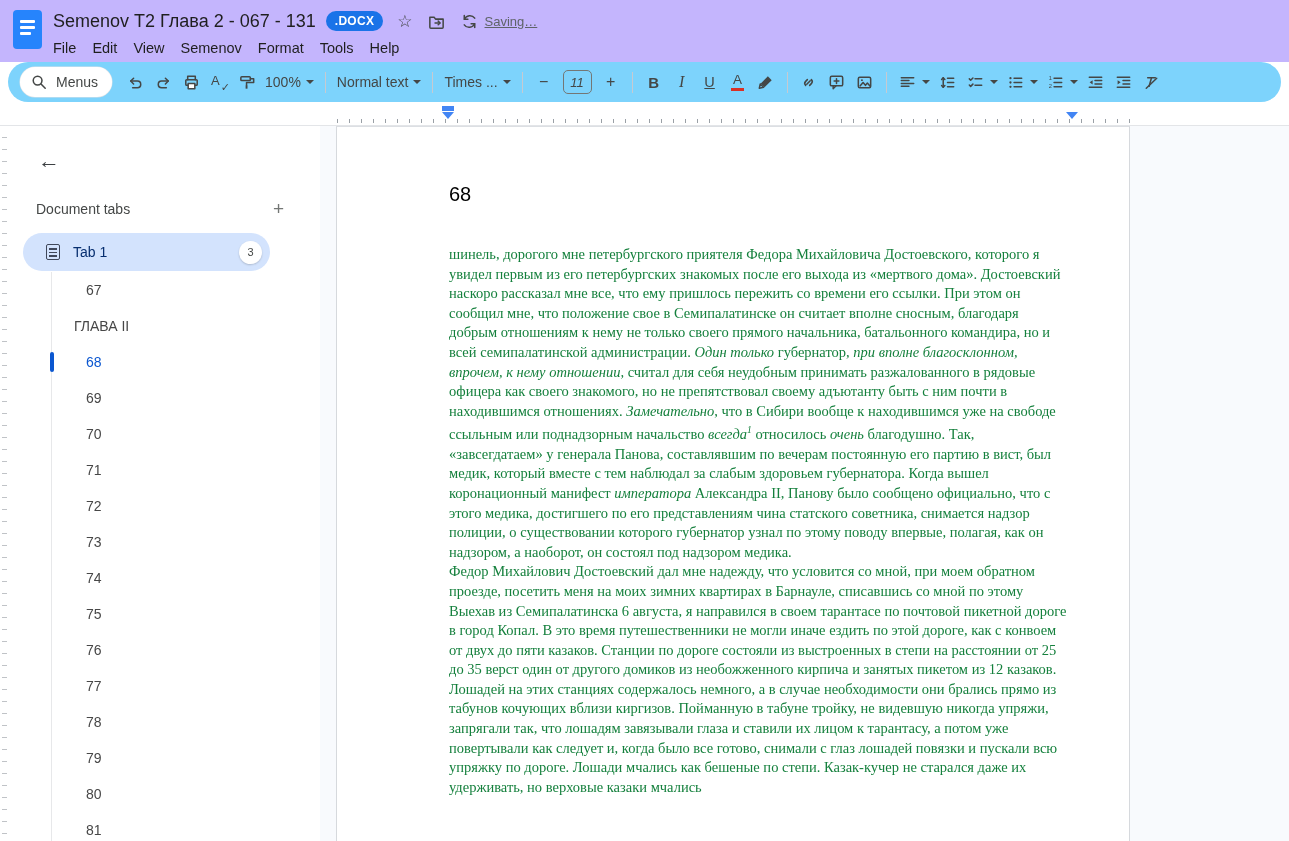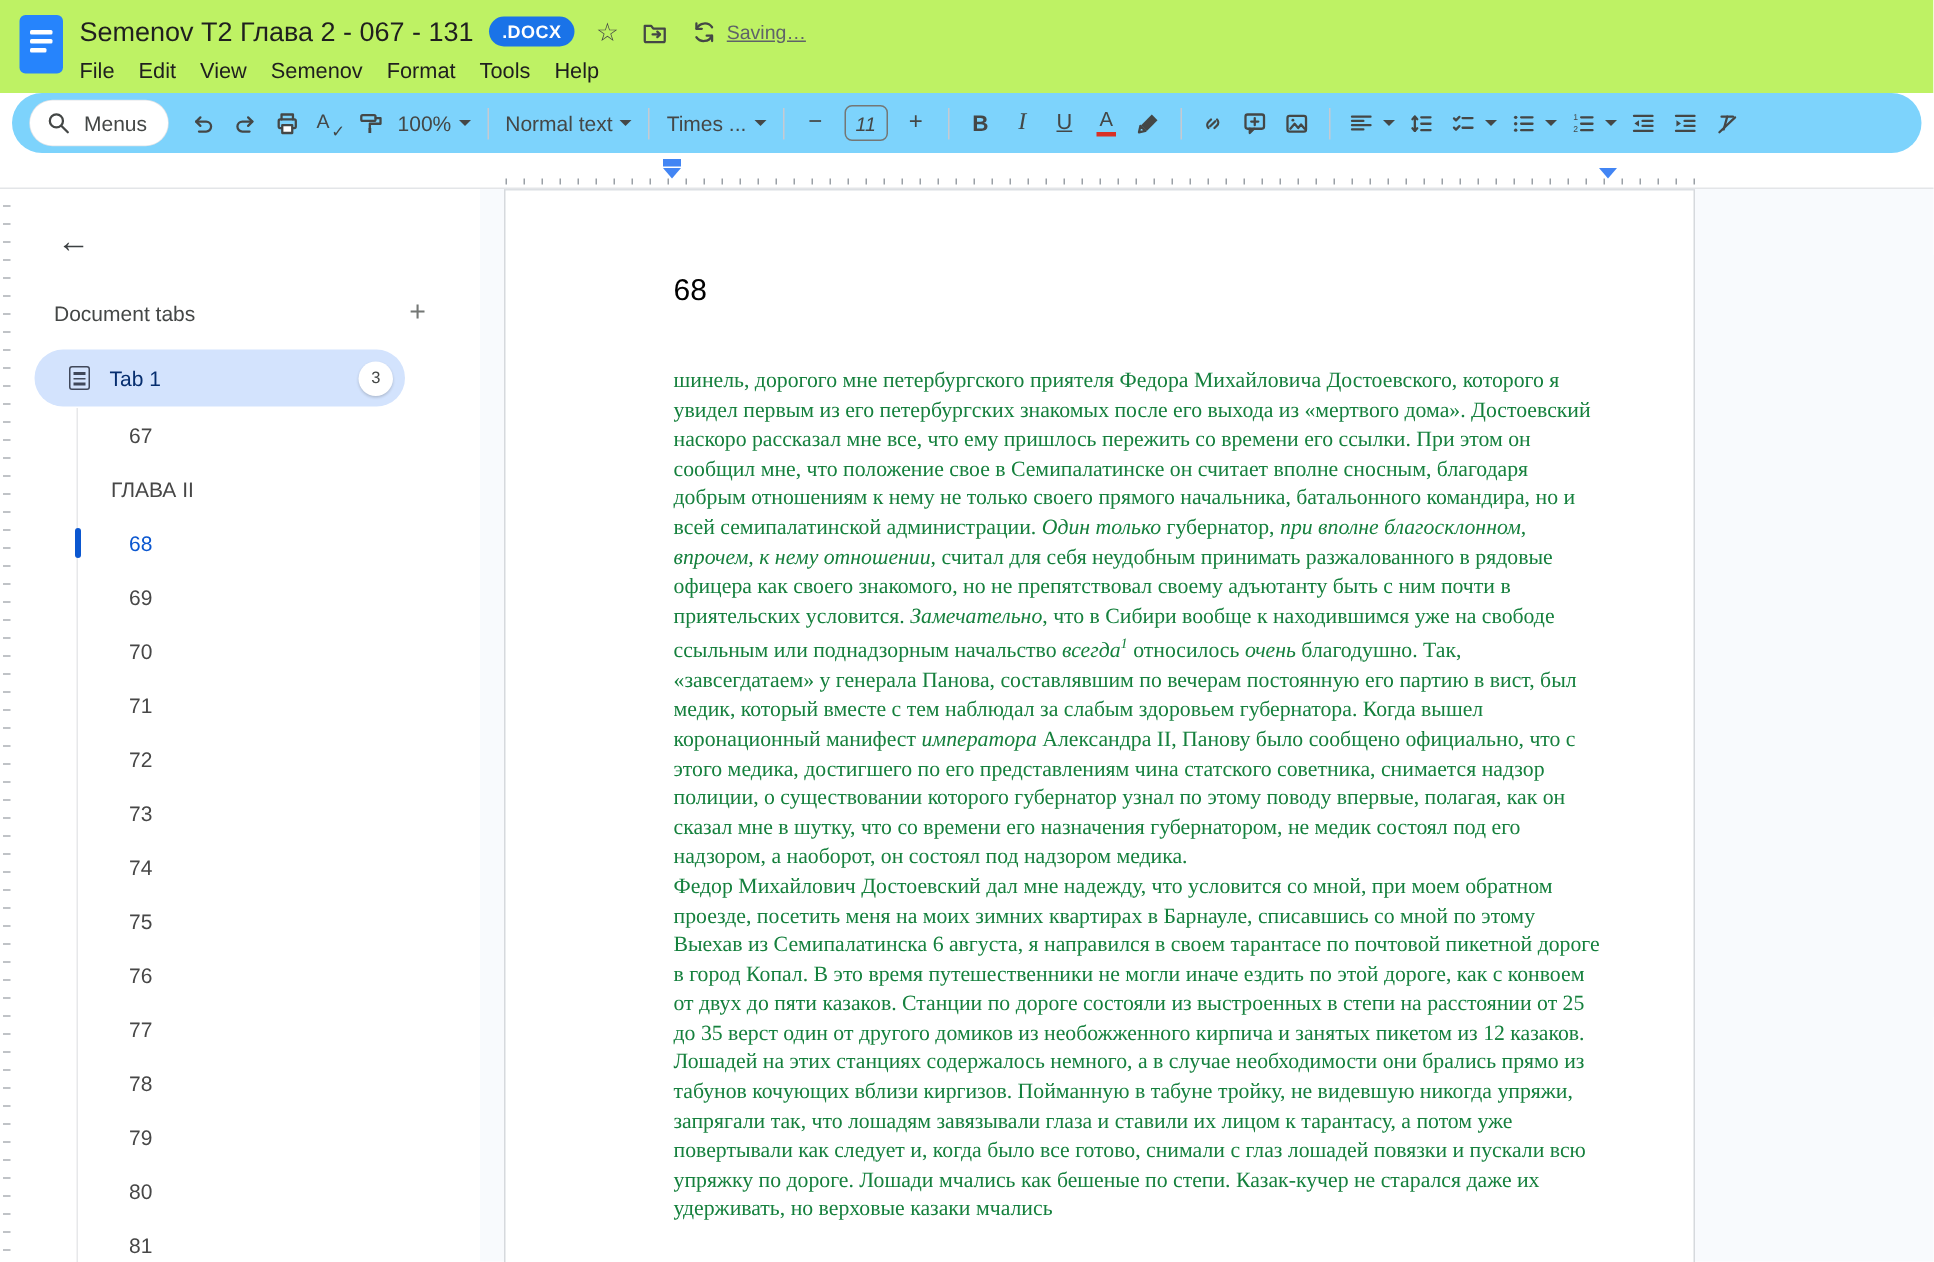--- a/index.html
+++ b/index.html
@@ -1,20 +1,20 @@
 <!DOCTYPE html>
 <html><head>
 <meta charset="utf-8">
 <style>
   * { box-sizing: border-box; margin: 0; padding: 0; }
   html,body { width:1289px; height:841px; overflow:hidden; background:#fff;
     font-family:"Liberation Sans", sans-serif; color:#1f1f1f; }
 
   
-  .titlebar { display:flex; align-items:flex-start; padding:8px 0 0 13px; height:62px; background:#bef264; }
+  .titlebar { display:flex; align-items:flex-start; padding:8px 0 0 13px; height:62px; background:#c4b5fd; }
   .docs-logo { width:29px; height:39px; background:#2684fc; border-radius:4px; position:relative; margin-top:2px; flex:0 0 auto; }
   .docs-logo span { position:absolute; left:7px; right:7px; height:2.5px; background:#fff; border-radius:1px; }
   .docs-logo span:nth-child(1){top:10px;} .docs-logo span:nth-child(2){top:16px;} .docs-logo span:nth-child(3){top:22px; right:11px;}
   .title-col { margin-left:11px; }
   .title-row { display:flex; align-items:center; height:26px; }
   .doc-title { font-size:18px; color:#1f1f1f; white-space:nowrap; }
   .docx-badge { margin-left:10px; background:#1a73e8; color:#fff; font-size:12px; font-weight:bold; letter-spacing:.3px;
     padding:3px 9px; border-radius:11px; }
   .tb-ico { margin-left:14px; color:#444746; font-size:17px; line-height:1; display:inline-flex; align-items:center; cursor:pointer; }
   .saving-txt { margin-left:6px; font-size:13px; color:#5f6368;text-decoration:underline; }
@@ -440,28 +440,27 @@
     <div class="doc-heading">68</div>
     <div class="doc-body" id="docBody">
         <div class="doc-line"><span>шинель, дорогого мне петербургского приятеля Федора Михайловича Достоевского, которого я</span></div>
         <div class="doc-line"><span>увидел первым из его петербургских знакомых после его выхода из «мертвого дома». Достоевский</span></div>
         <div class="doc-line"><span>наскоро рассказал мне все, что ему пришлось пережить со времени его ссылки. При этом он</span></div>
         <div class="doc-line"><span>сообщил мне, что положение свое в Семипалатинске он считает вполне сносным, благодаря</span></div>
         <div class="doc-line"><span>добрым отношениям к нему не только своего прямого начальника, батальонного командира, но и</span></div>
         <div class="doc-line"><span>всей семипалатинской администрации. </span><span class="i">Один только</span><span> губернатор, </span><span class="i">при вполне благосклонном,</span></div>
         <div class="doc-line"><span class="i">впрочем, к нему отношении,</span><span> считал для себя неудобным принимать разжалованного в рядовые</span></div>
         <div class="doc-line"><span>офицера как своего знакомого, но не препятствовал своему адъютанту быть с ним почти в</span></div>
-        <div class="doc-line"><span>приятельских условится. </span><span class="i">Замечательно</span><span>, что в Сибири вообще к находившимся уже на свободе</span></div>
+        <div class="doc-line"><span>находившимся отношениях. </span><span class="i">Замечательно</span><span>, что в Сибири вообще к находившимся уже на свободе</span></div>
         <div class="doc-line"><span>ссыльным или поднадзорным начальство </span><span class="i">всегда</span><sup>1</sup><span> относилось </span><span class="i">очень</span><span> благодушно. Так,</span></div>
         <div class="doc-line"><span>«завсегдатаем» у генерала Панова, составлявшим по вечерам постоянную его партию в вист, был</span></div>
         <div class="doc-line"><span>медик, который вместе с тем наблюдал за слабым здоровьем губернатора. Когда вышел</span></div>
         <div class="doc-line"><span>коронационный манифест </span><span class="i">императора</span><span> Александра II, Панову было сообщено официально, что с</span></div>
         <div class="doc-line"><span>этого медика, достигшего по его представлениям чина статского советника, снимается надзор</span></div>
         <div class="doc-line"><span>полиции, о существовании которого губернатор узнал по этому поводу впервые, полагая, как он</span></div>
-        <div class="doc-line"><span>сказал мне в шутку, что со времени его назначения губернатором, не медик состоял под его</span></div>
         <div class="doc-line"><span>надзором, а наоборот, он состоял под надзором медика.</span></div>
         <div class="doc-line"><span>Федор Михайлович Достоевский дал мне надежду, что условится со мной, при моем обратном</span></div>
         <div class="doc-line"><span>проезде, посетить меня на моих зимних квартирах в Барнауле, списавшись со мной по этому</span></div>
         <div class="doc-line"><span>Выехав из Семипалатинска 6 августа, я направился в своем тарантасе по почтовой пикетной дороге</span></div>
         <div class="doc-line"><span>в город Копал. В это время путешественники не могли иначе ездить по этой дороге, как с конвоем</span></div>
         <div class="doc-line"><span>от двух до пяти казаков. Станции по дороге состояли из выстроенных в степи на расстоянии от 25</span></div>
         <div class="doc-line"><span>до 35 верст один от другого домиков из необожженного кирпича и занятых пикетом из 12 казаков.</span></div>
         <div class="doc-line"><span>Лошадей на этих станциях содержалось немного, а в случае необходимости они брались прямо из</span></div>
         <div class="doc-line"><span>табунов кочующих вблизи киргизов. Пойманную в табуне тройку, не видевшую никогда упряжи,</span></div>
         <div class="doc-line"><span>запрягали так, что лошадям завязывали глаза и ставили их лицом к тарантасу, а потом уже</span></div>

